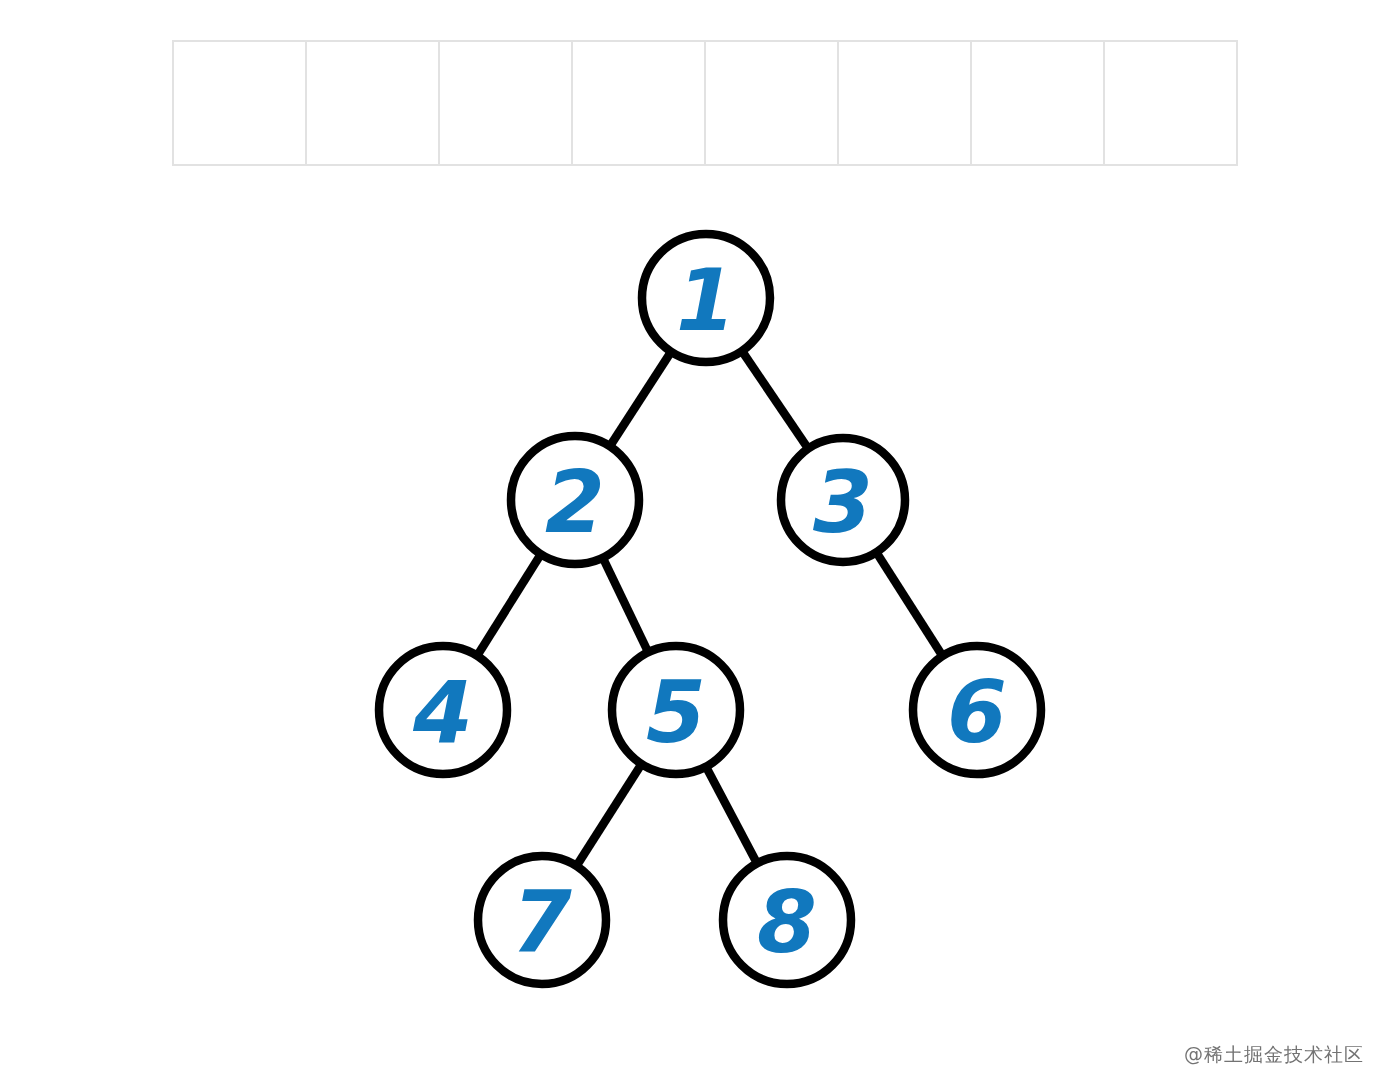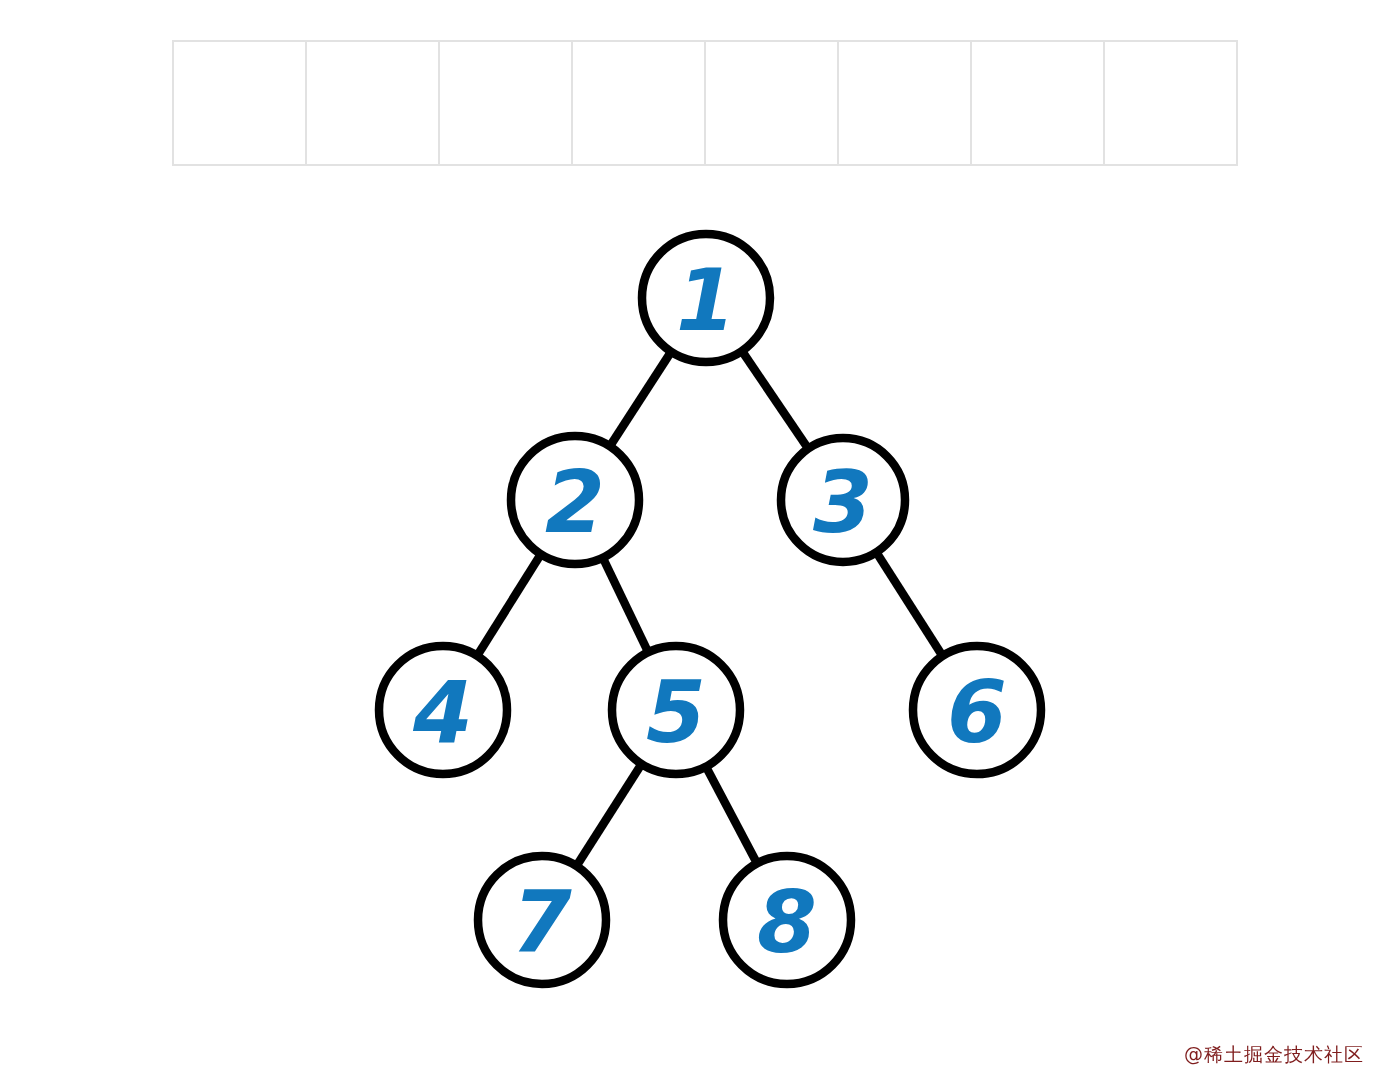--- a/index.html
+++ b/index.html
@@ -62,21 +62,21 @@
     font-size: 86px;
     text-anchor: middle;
     dominant-baseline: central;
   }
   #watermark {
     position: absolute;
     right: 18px;
     bottom: 12px;
     font-family: "DejaVu Sans", sans-serif;
     font-size: 19px;
-    color: #7f1d1d;
+    color: #737373;
     letter-spacing: 1px;
     white-space: nowrap;
     user-select: none;
   }
 </style>
 </head>
 <body>
 
 <div id="stage">
 

